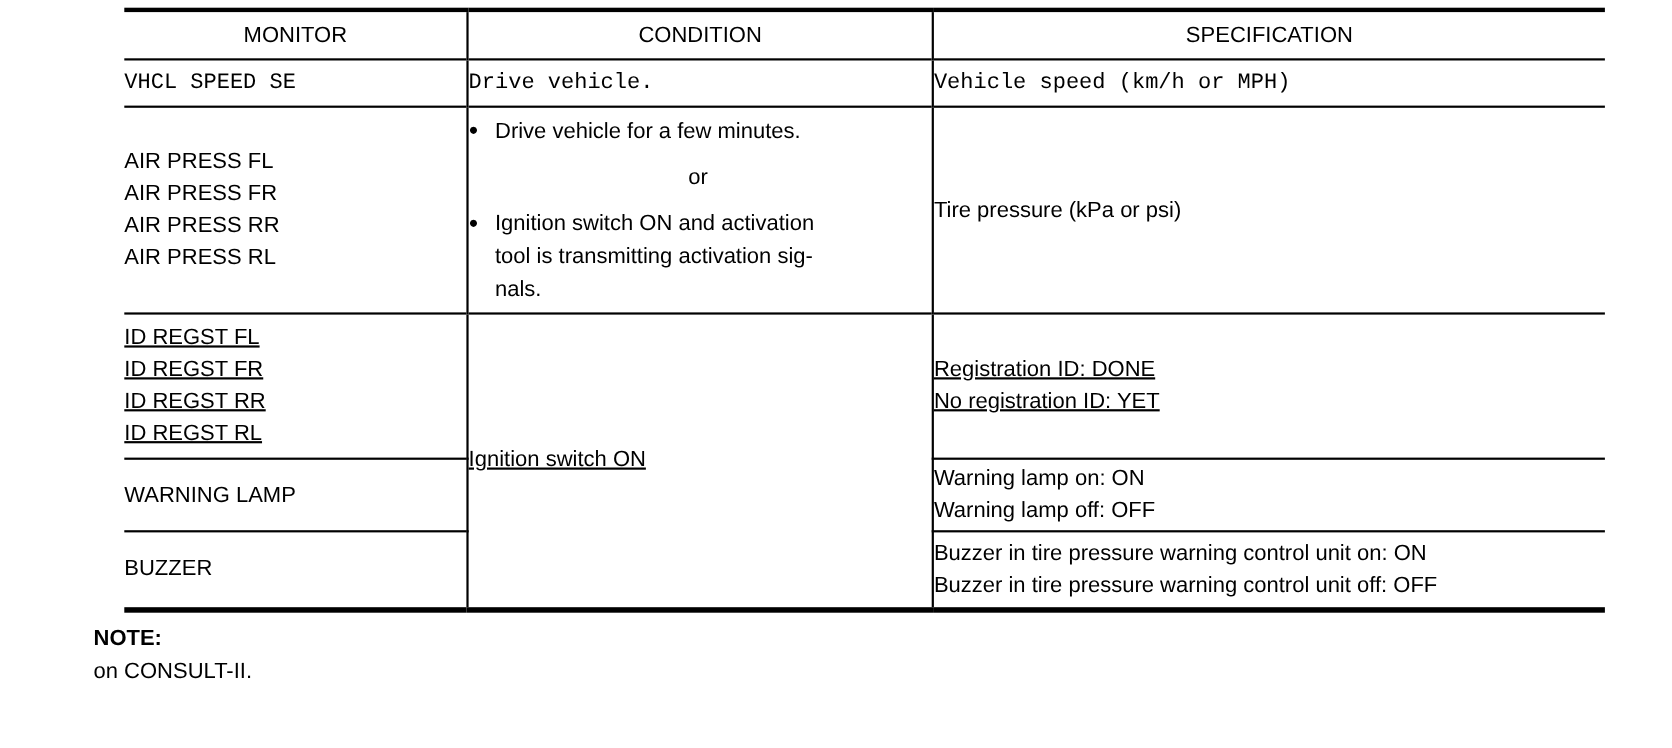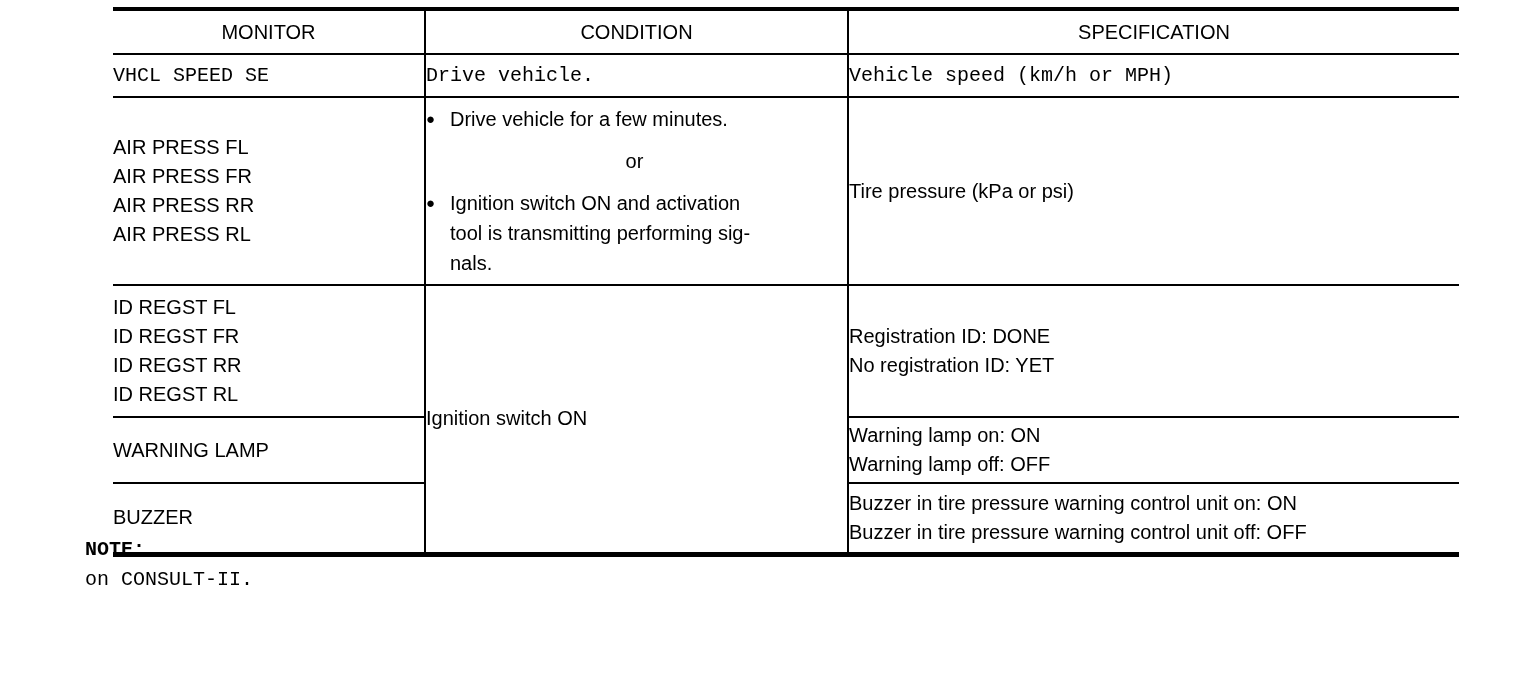--- a/index.html
+++ b/index.html
@@ -50,21 +50,21 @@
   
   tr.row-buzzer td { border-bottom: 5px solid #000; }
   td.cond-merged   { border-bottom: 5px solid #000; }
 
   td.cell-mon  { padding-left: 13px; line-height: 29px; }
   td.cell-cond { padding-left: 13px; }
   td.cell-spec { padding-left: 11px; line-height: 29px; margin-top: 44px; }
 
   tr.row-vhcl      { height: 43px; font-family: Liberation Mono, monospace; }
   tr.row-airpress  { height: 188px; }
-  tr.row-idregst   { height: 132px; }
+  tr.row-idregst   { height: 132px; text-decoration: underline; }
   tr.row-warning   { height: 66px; }
   tr.row-buzzer    { height: 71px; }
 
   td.cond-airpress {
     vertical-align: top;
     padding-top: 8px;
     padding-right: 8px;
   }
   .bullet-item {
     display: flex;
@@ -80,23 +80,22 @@
   .or-line {
     text-align: center;
     margin: 12px 24px 12px 0;
     line-height: 30px;
     padding-left: 20px;
   }
 
   .note {
     position: absolute;
     left: 85px;
-    top: 535px;
+    top: 565px;
     width: 1430px;
-    font-family: Liberation Mono, monospace;
   }
   .note-title { font-weight: bold; line-height: 30px; }
   .note-line  { line-height: 30px; white-space: nowrap; }
 </style>
 </head>
 <body>
 
 <div class="page">
 
   <table class="spec-table">
@@ -129,21 +128,21 @@
         <td class="cell-cond cond-airpress">
           <div class="bullet-item">
             <span class="bullet-glyph">●</span>
             <span>Drive vehicle for a few minutes.</span>
           </div>
           <div class="or-line">or</div>
           <div class="bullet-item">
             <span class="bullet-glyph">●</span>
             <span>
               <div>Ignition switch ON and activation</div>
-              <div>tool is transmitting performing sig-</div>
+              <div>tool is transmitting activation sig-</div>
               <div>nals.</div>
             </span>
           </div>
         </td>
         <td class="cell-spec">Tire pressure (kPa or psi)</td>
       </tr>
 
       <tr class="row-idregst">
         <td class="cell-mon">
           <div>ID REGST FL</div>

